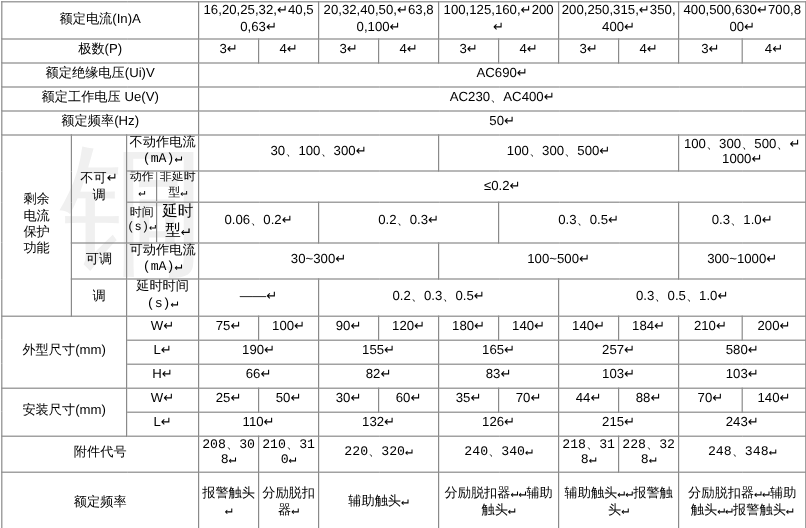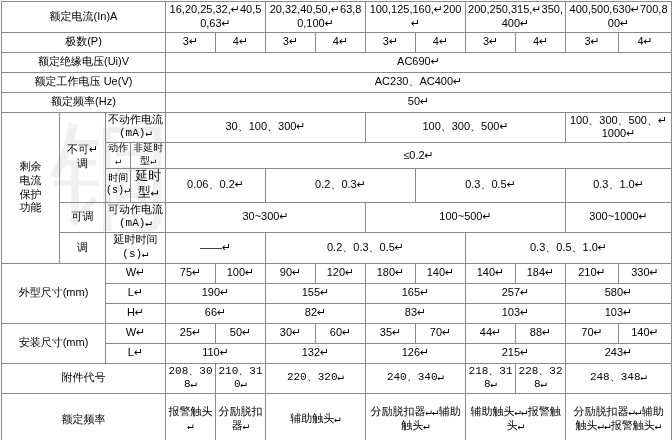--- a/index.html
+++ b/index.html
@@ -185,21 +185,21 @@
       <td>W↵</td>
       <td>75↵</td>
       <td>100↵</td>
       <td>90↵</td>
       <td>120↵</td>
       <td>180↵</td>
       <td>140↵</td>
       <td>140↵</td>
       <td>184↵</td>
       <td>210↵</td>
-      <td>330↵</td>
+      <td>200↵</td>
     </tr>
 
     <tr>
       <td>L↵</td>
       <td colspan="2">190↵</td>
       <td colspan="2">155↵</td>
       <td colspan="2">165↵</td>
       <td colspan="2">257↵</td>
       <td colspan="2">580↵</td>
     </tr>

